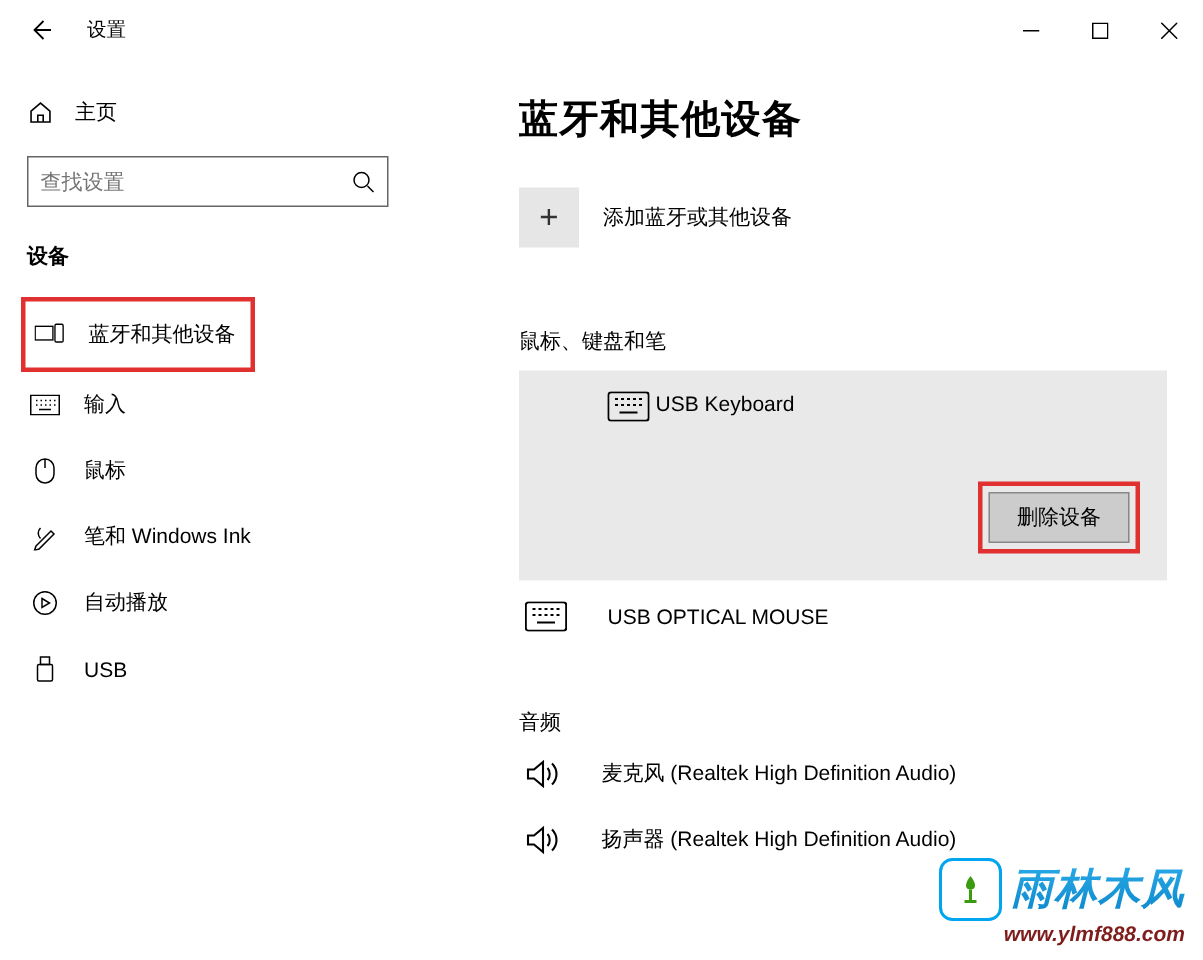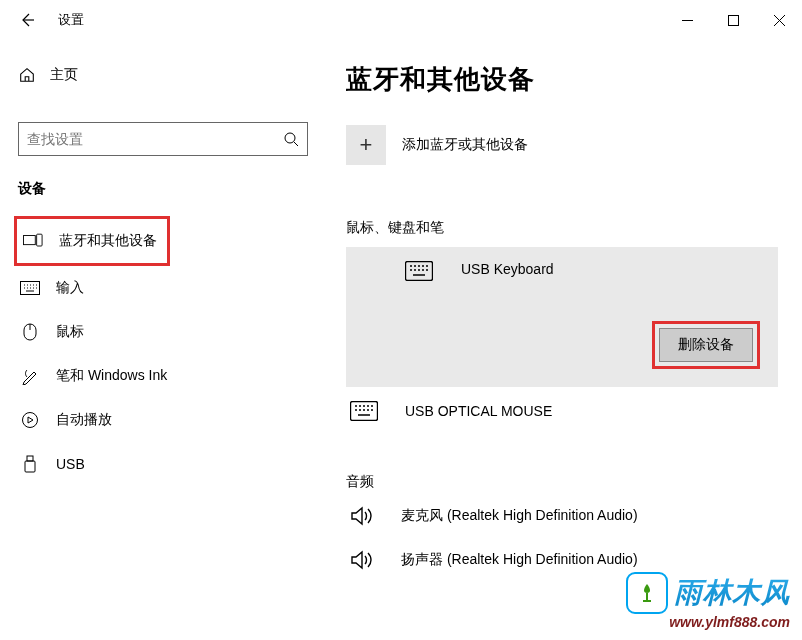--- a/index.html
+++ b/index.html
@@ -50,27 +50,27 @@
     }
     .home-row {
       display: flex;
       align-items: center;
       gap: 14px;
       height: 34px;
       margin-top: 18px;
       cursor: pointer;
     }
     .search-wrap {
-      margin-top: 30px;
+      margin-top: 12px;
       display: flex;
       align-items: center;
       border: 1px solid #666;
       height: 34px;
       padding: 0 8px;
-      width: 290px;
+      width: 241px;
     }
     .search-wrap input {
       border: none;
       outline: none;
       flex: 1;
       font-size: 14px;
       font-family: inherit;
     }
     .sidebar-section-label {
       font-weight: 600;
@@ -131,21 +131,21 @@
     }
     .device-card {
       margin-top: 10px;
       width: 432px;
       background: #e9e9e9;
       padding: 14px 18px 18px 18px;
     }
     .device-card-row {
       display: flex;
       align-items: flex-start;
-      gap: 28px;
+      gap: 4px;
       padding-left: 41px;
     }
     .remove-wrap {
       display: flex;
       justify-content: flex-end;
       margin-top: 40px;
     }
     .remove-btn {
       background: #ccc;
       border: 1px solid #888;

